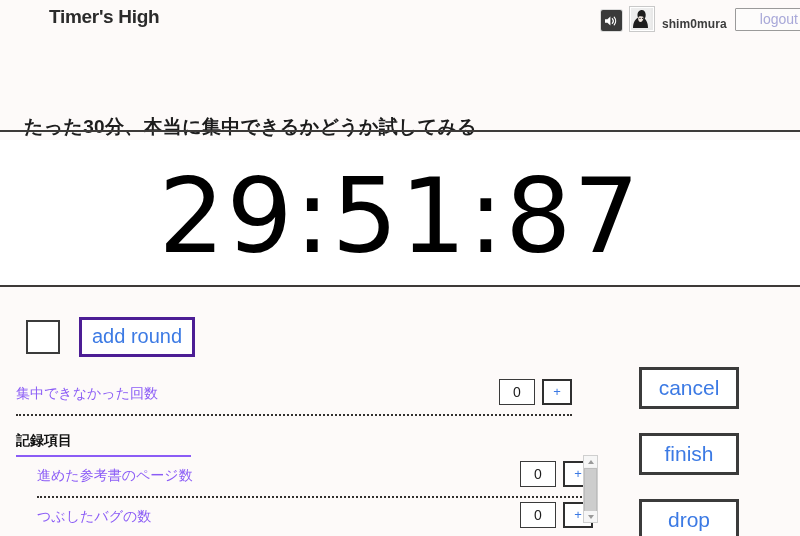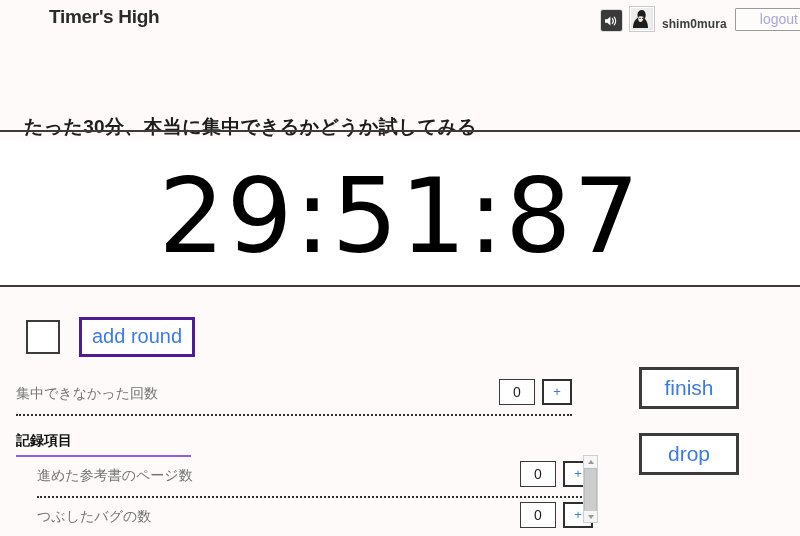--- a/index.html
+++ b/index.html
@@ -180,21 +180,21 @@
     width: 556px;
     height: 41px;
     border-bottom: 2px dotted #33312f;
     box-sizing: border-box;
   }
   .counter-row .row-label {
     position: absolute;
     left: 0;
     top: 10px;
     font-size: 14px;
-    color: #737373;
+    color: #8b5cf6;
   }
   .counter-row .row-controls {
     position: absolute;
     right: 0;
     top: 4px;
     display: flex;
     align-items: center;
     gap: 7px;
   }
   .num-input {
@@ -391,18 +391,19 @@
       <div class="scroll-arrow up">
           <i></i>
         </div>
       <div class="scroll-thumb"></div>
       <div class="scroll-arrow down">
           <i></i>
         </div>
     </div>
 
     <div class="actions">
+      <div class="action-btn">cancel</div>
       <div class="action-btn">finish</div>
       <div class="action-btn">drop</div>
     </div>
 
   </div>
 </div>
 
 </body></html>

